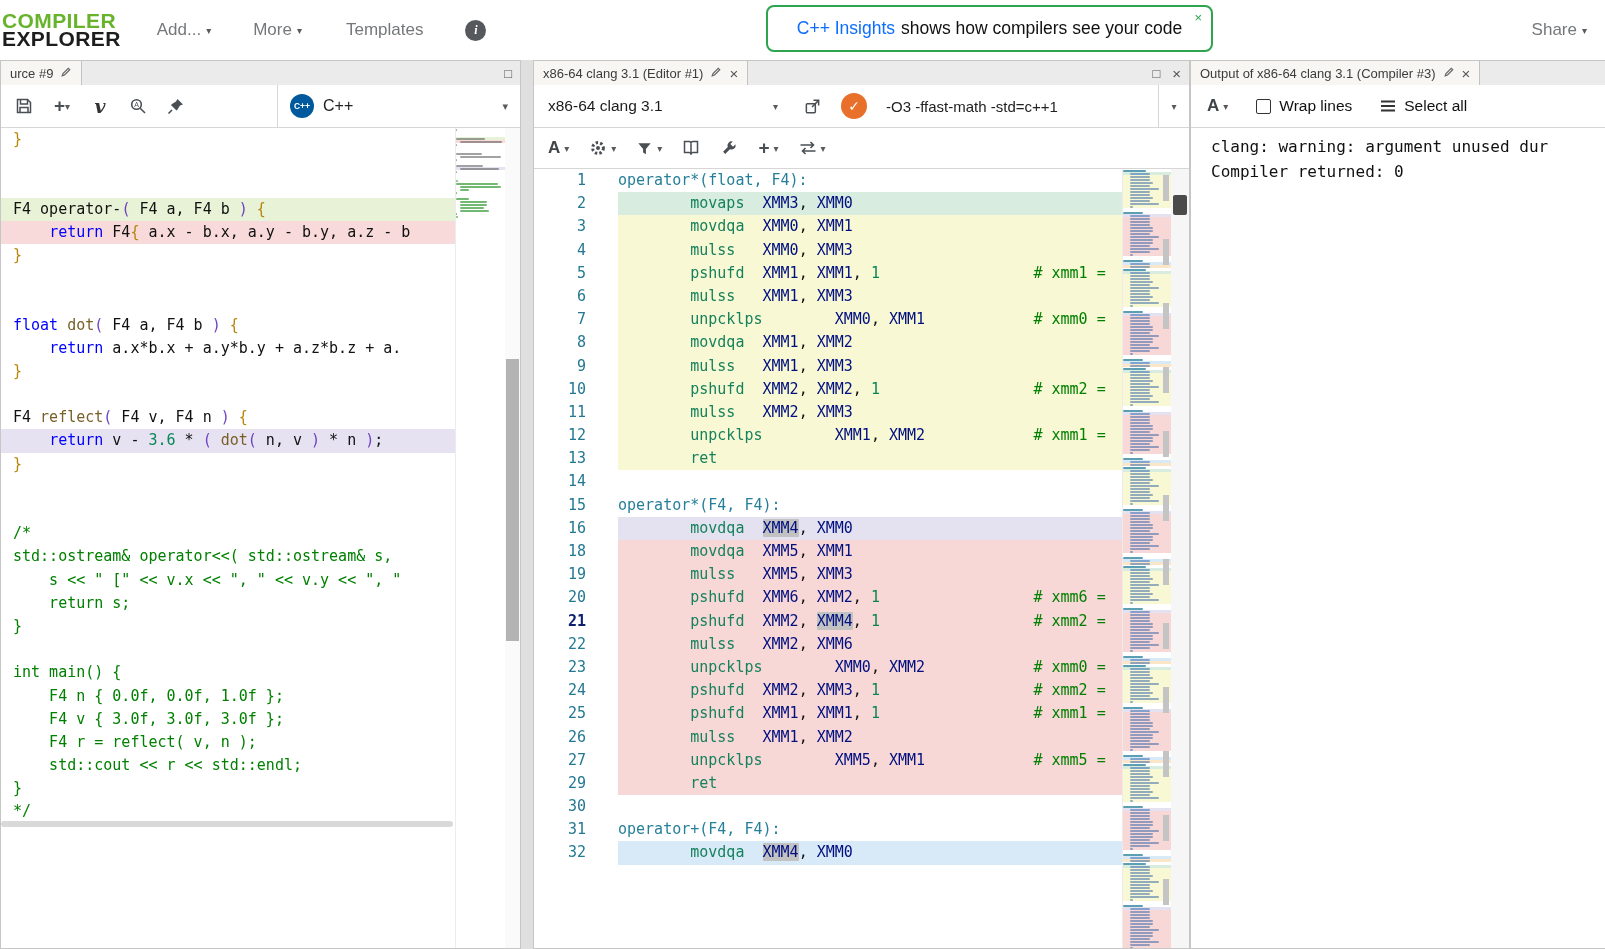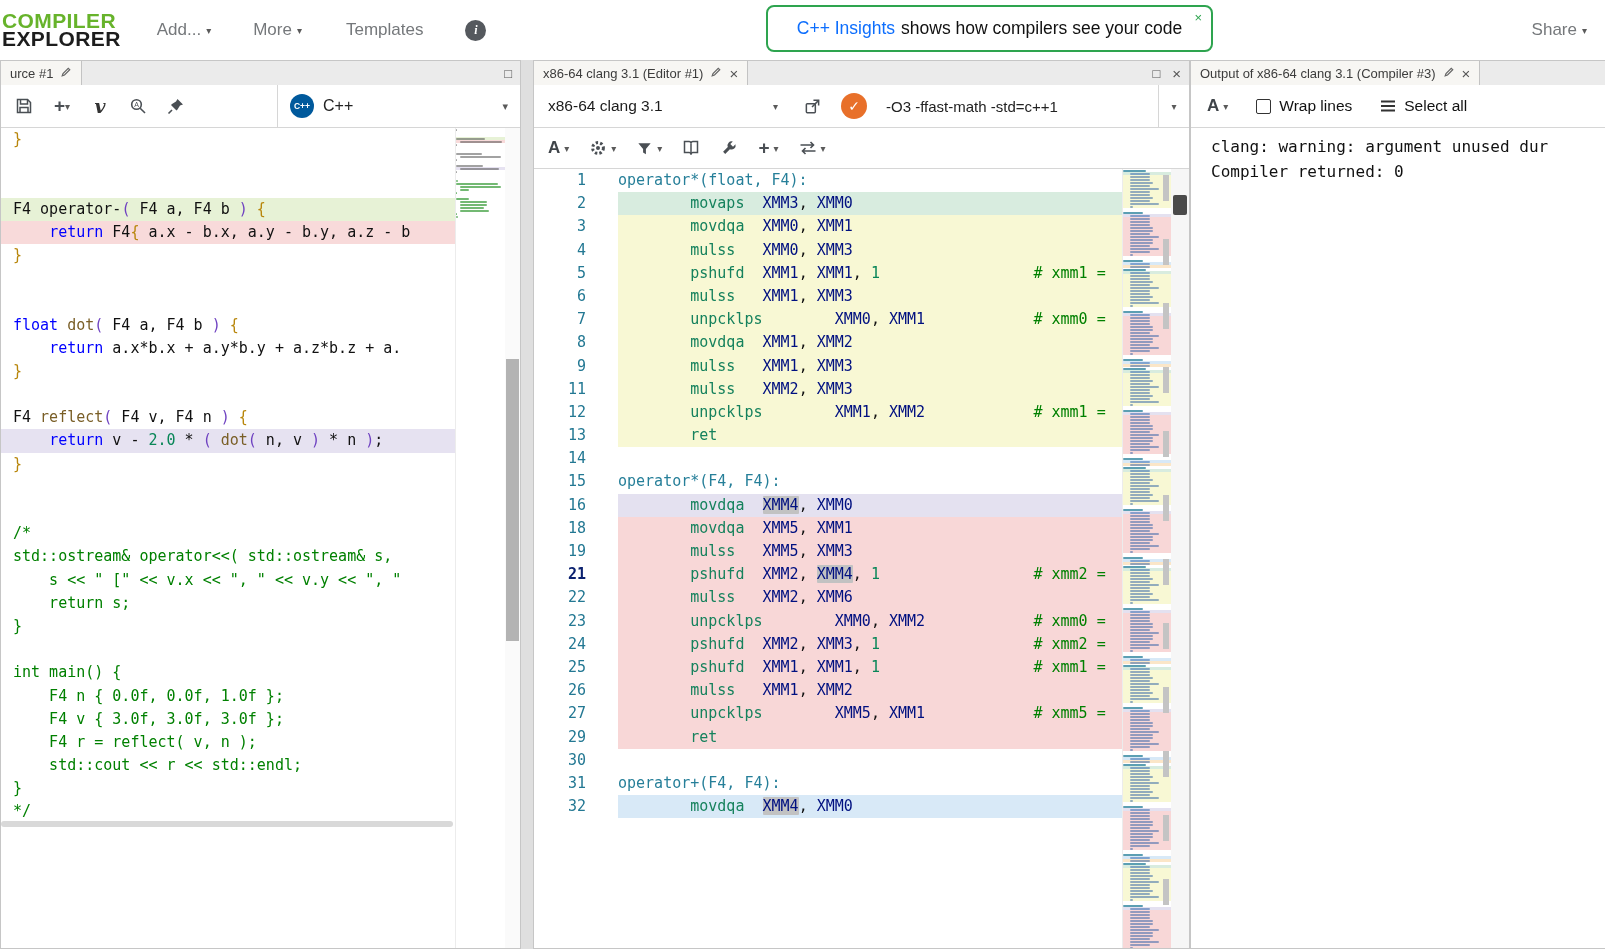--- a/index.html
+++ b/index.html
@@ -154,21 +154,21 @@
       <span>Share</span>
       <span class="caret">▾</span>
     </div>
   </header>
 
   <div class="workspace">
 
     <section class="panel panel-left">
       <div class="gl-header">
         <div class="gl-tab">
-          <span>urce #1</span>
+          <span>urce #9</span>
           <span>
             <svg width="12" height="12" viewBox="0 0 16 16" fill="none" stroke="#666" stroke-width="1.6">
                 <path d="M3 13l1-3 7-7 2 2-7 7-3 1z"></path>
               </svg>
           </span>
         </div>
         <div class="gl-controls">
           <span class="gl-ico">□</span>
         </div>
       </div>
@@ -216,21 +216,21 @@
             <div class="src-row" style="background: rgb(231, 242, 214);">F4 operator-<span class="paren">(</span> F4 a, F4 b <span class="paren">)</span> <span class="brace">{</span></div>
             <div class="src-row" style="background: rgb(248, 218, 218);">    <span class="kw">return</span> F4<span class="brace">{</span> a.x - b.x, a.y - b.y, a.z - b</div>
             <div class="src-row"><span class="brace">}</span></div>
             <div class="src-row"></div>
             <div class="src-row"></div>
             <div class="src-row"><span class="kw">float</span> <span class="fn">dot</span><span class="paren">(</span> F4 a, F4 b <span class="paren">)</span> <span class="brace">{</span></div>
             <div class="src-row">    <span class="kw">return</span> a.x*b.x + a.y*b.y + a.z*b.z + a.</div>
             <div class="src-row"><span class="brace">}</span></div>
             <div class="src-row"></div>
             <div class="src-row">F4 <span class="fn">reflect</span><span class="paren">(</span> F4 v, F4 n <span class="paren">)</span> <span class="brace">{</span></div>
-            <div class="src-row" style="background: rgb(230, 226, 241);">    <span class="kw">return</span> v - <span class="num">2.0</span> * <span class="paren">(</span> <span class="fn">dot</span><span class="paren">(</span> n, v <span class="paren">)</span> * n <span class="paren">)</span>;</div>
+            <div class="src-row" style="background: rgb(230, 226, 241);">    <span class="kw">return</span> v - <span class="num">3.6</span> * <span class="paren">(</span> <span class="fn">dot</span><span class="paren">(</span> n, v <span class="paren">)</span> * n <span class="paren">)</span>;</div>
             <div class="src-row"><span class="brace">}</span></div>
             <div class="src-row"></div>
             <div class="src-row"></div>
             <div class="src-row"><span class="cmt">/*</span></div>
             <div class="src-row"><span class="cmt">std::ostream&amp; operator&lt;&lt;( std::ostream&amp; s,</span></div>
             <div class="src-row"><span class="cmt">    s &lt;&lt; " [" &lt;&lt; v.x &lt;&lt; ", " &lt;&lt; v.y &lt;&lt; ", "</span></div>
             <div class="src-row"><span class="cmt">    return s;</span></div>
             <div class="src-row"><span class="cmt">}</span></div>
             <div class="src-row"><span class="cmt"></span></div>
             <div class="src-row"><span class="cmt">int main() {</span></div>
@@ -436,20 +436,24 @@
             </div>
             <div class="asm-row">
               <span class="ln">8</span>
               <span class="codecell" style="background: rgb(248, 248, 212);">        <span class="op">movdqa</span>  <span class="reg">XMM1</span>, <span class="reg">XMM2</span></span>
             </div>
             <div class="asm-row">
               <span class="ln">9</span>
               <span class="codecell" style="background: rgb(248, 248, 212);">        <span class="op">mulss</span>   <span class="reg">XMM1</span>, <span class="reg">XMM3</span></span>
             </div>
             <div class="asm-row">
+              <span class="ln">10</span>
+              <span class="codecell" style="background: rgb(248, 248, 212);">        <span class="op">pshufd</span>  <span class="reg">XMM2</span>, <span class="reg">XMM2</span>, <span class="num">1</span>                 <span class="acmt"># xmm2 =</span></span>
+            </div>
+            <div class="asm-row">
               <span class="ln">11</span>
               <span class="codecell" style="background: rgb(248, 248, 212);">        <span class="op">mulss</span>   <span class="reg">XMM2</span>, <span class="reg">XMM3</span></span>
             </div>
             <div class="asm-row">
               <span class="ln">12</span>
               <span class="codecell" style="background: rgb(248, 248, 212);">        <span class="op">unpcklps</span>        <span class="reg">XMM1</span>, <span class="reg">XMM2</span>            <span class="acmt"># xmm1 =</span></span>
             </div>
             <div class="asm-row">
               <span class="ln">13</span>
               <span class="codecell" style="background: rgb(248, 248, 212);">        <span class="op">ret</span></span>
@@ -466,20 +470,24 @@
               <span class="ln">16</span>
               <span class="codecell" style="background: rgb(228, 225, 240);">        <span class="op">movdqa</span>  <span class="reg hlw">XMM4</span>, <span class="reg">XMM0</span></span>
             </div>
             <div class="asm-row">
               <span class="ln">18</span>
               <span class="codecell" style="background: rgb(248, 215, 215);">        <span class="op">movdqa</span>  <span class="reg">XMM5</span>, <span class="reg">XMM1</span></span>
             </div>
             <div class="asm-row">
               <span class="ln">19</span>
               <span class="codecell" style="background: rgb(248, 215, 215);">        <span class="op">mulss</span>   <span class="reg">XMM5</span>, <span class="reg">XMM3</span></span>
+            </div>
+            <div class="asm-row">
+              <span class="ln">20</span>
+              <span class="codecell" style="background: rgb(248, 215, 215);">        <span class="op">pshufd</span>  <span class="reg">XMM6</span>, <span class="reg">XMM2</span>, <span class="num">1</span>                 <span class="acmt"># xmm6 =</span></span>
             </div>
             <div class="asm-row cur">
               <span class="ln">21</span>
               <span class="codecell" style="background: rgb(248, 215, 215);">        <span class="op">pshufd</span>  <span class="reg">XMM2</span>, <span class="reg hlw">XMM4</span>, <span class="num">1</span>                 <span class="acmt"># xmm2 =</span></span>
             </div>
             <div class="asm-row">
               <span class="ln">22</span>
               <span class="codecell" style="background: rgb(248, 215, 215);">        <span class="op">mulss</span>   <span class="reg">XMM2</span>, <span class="reg">XMM6</span></span>
             </div>
             <div class="asm-row">

